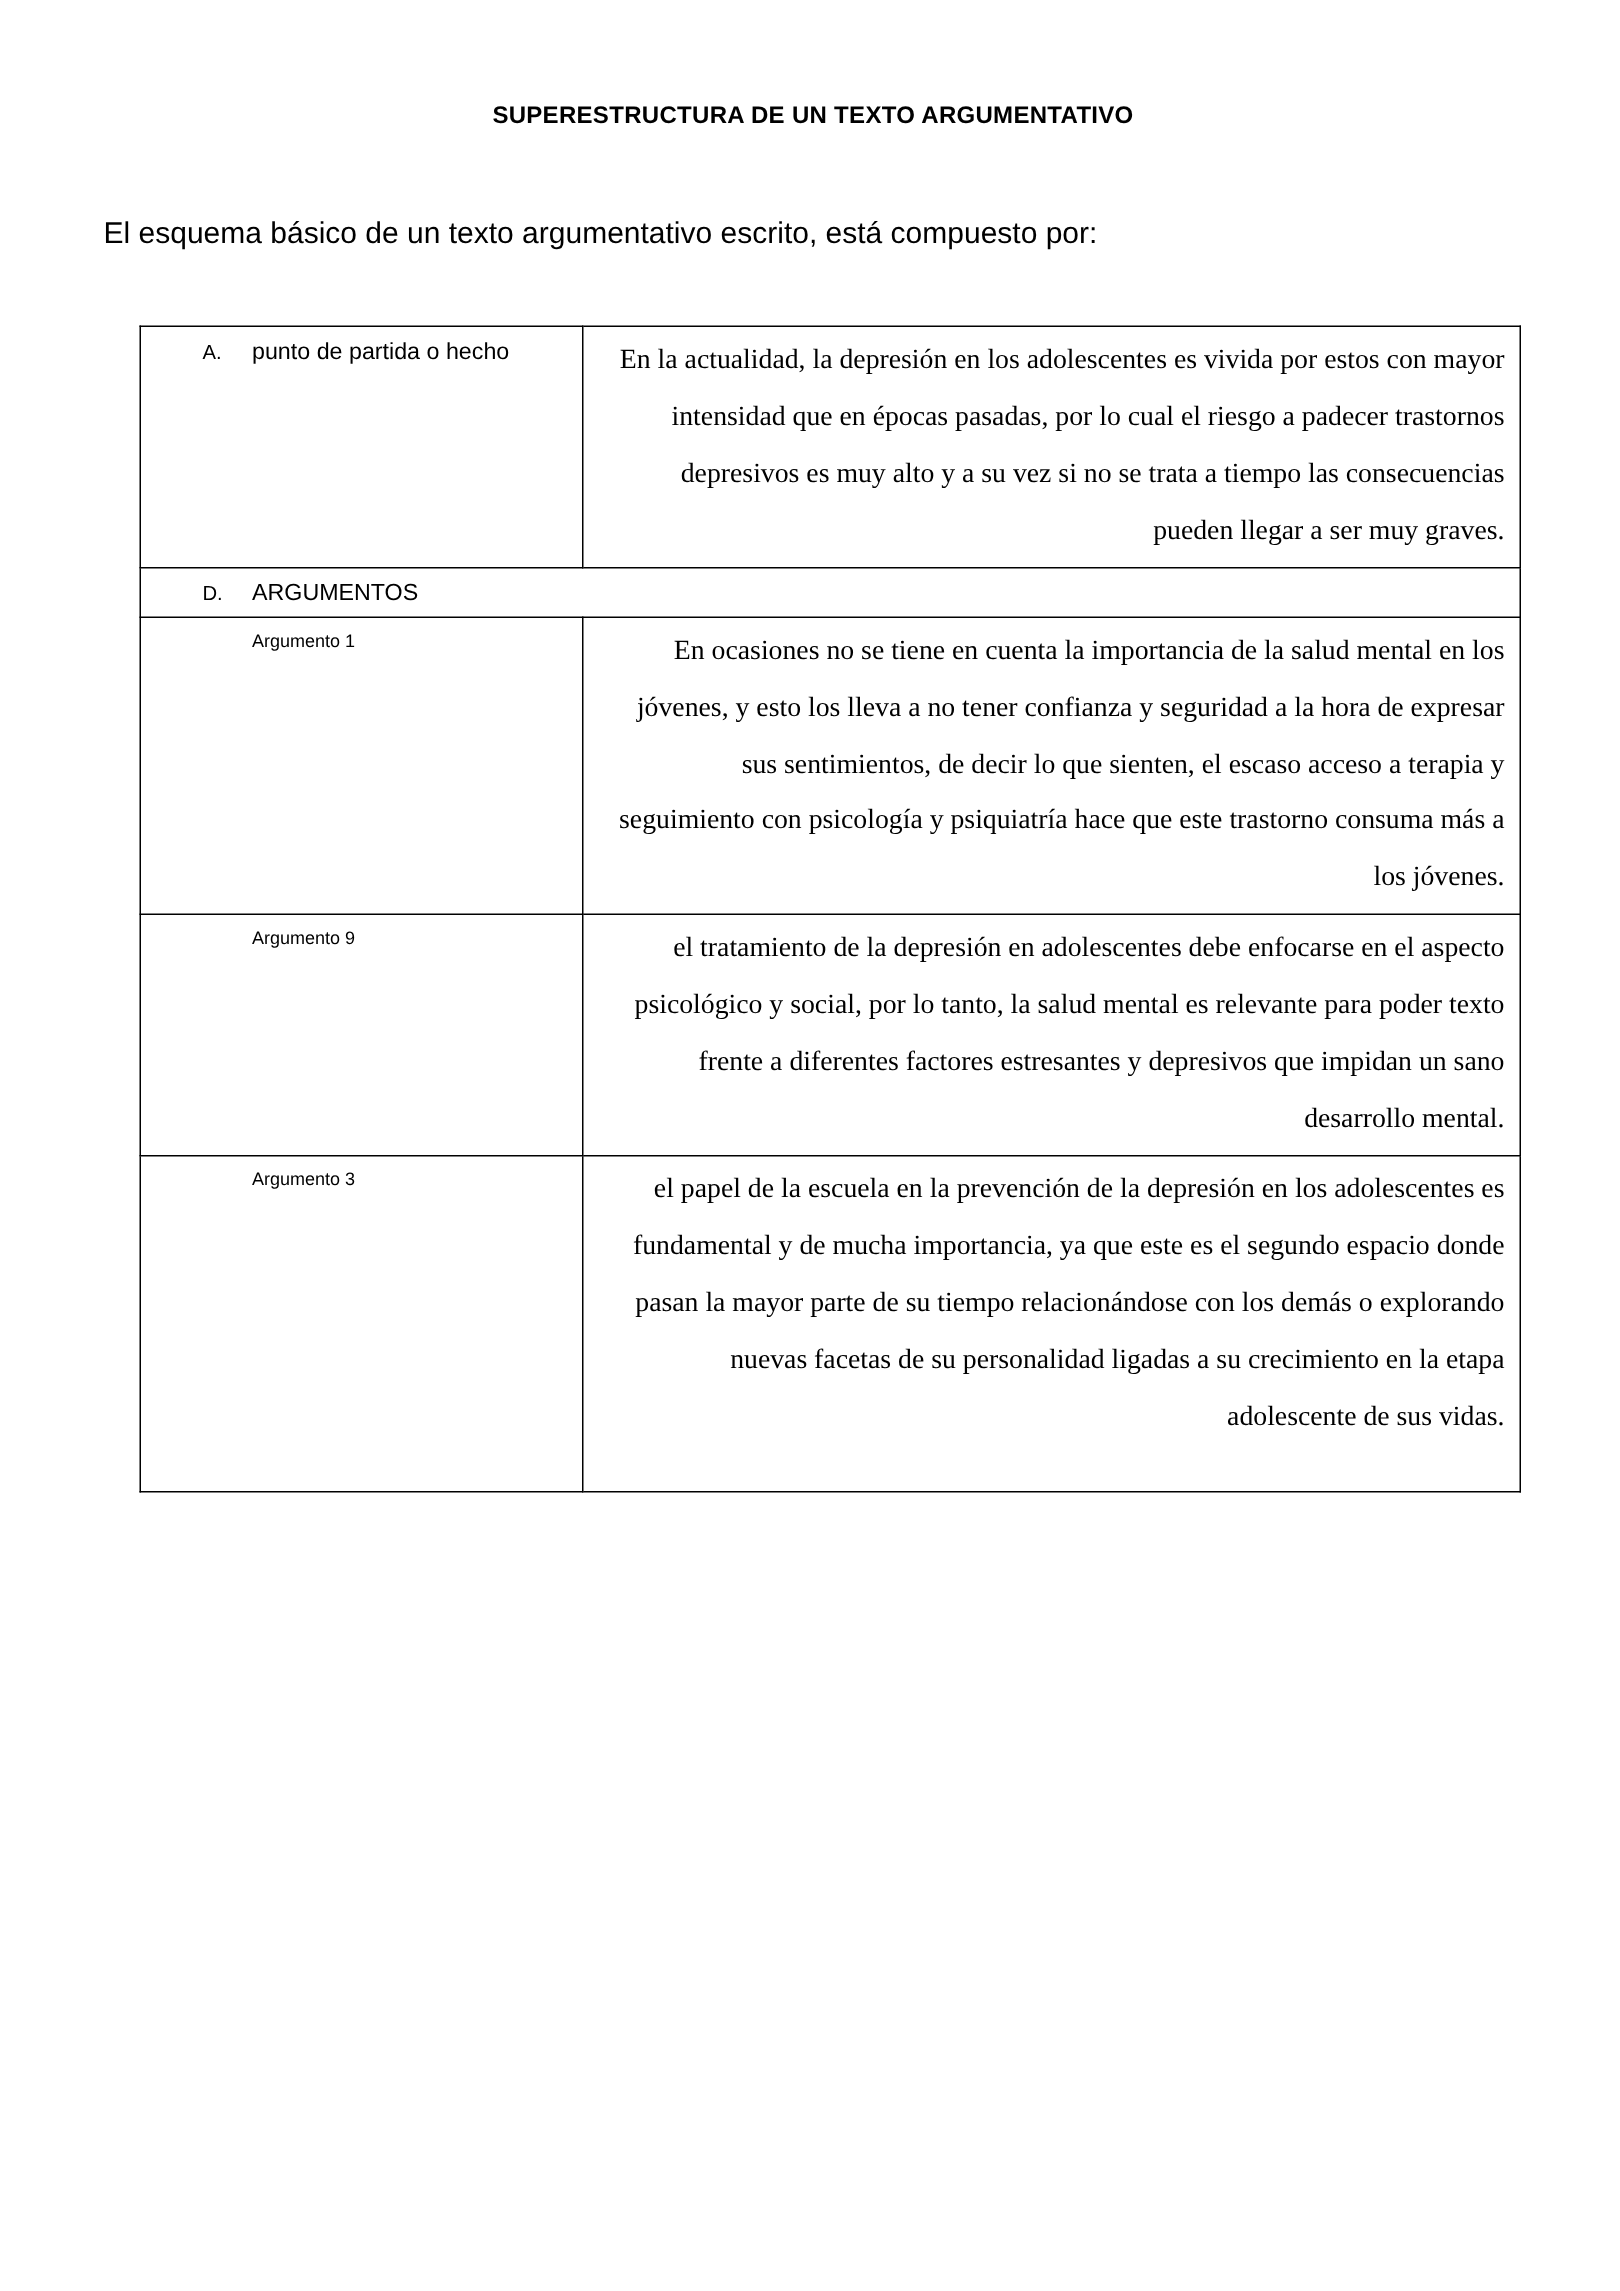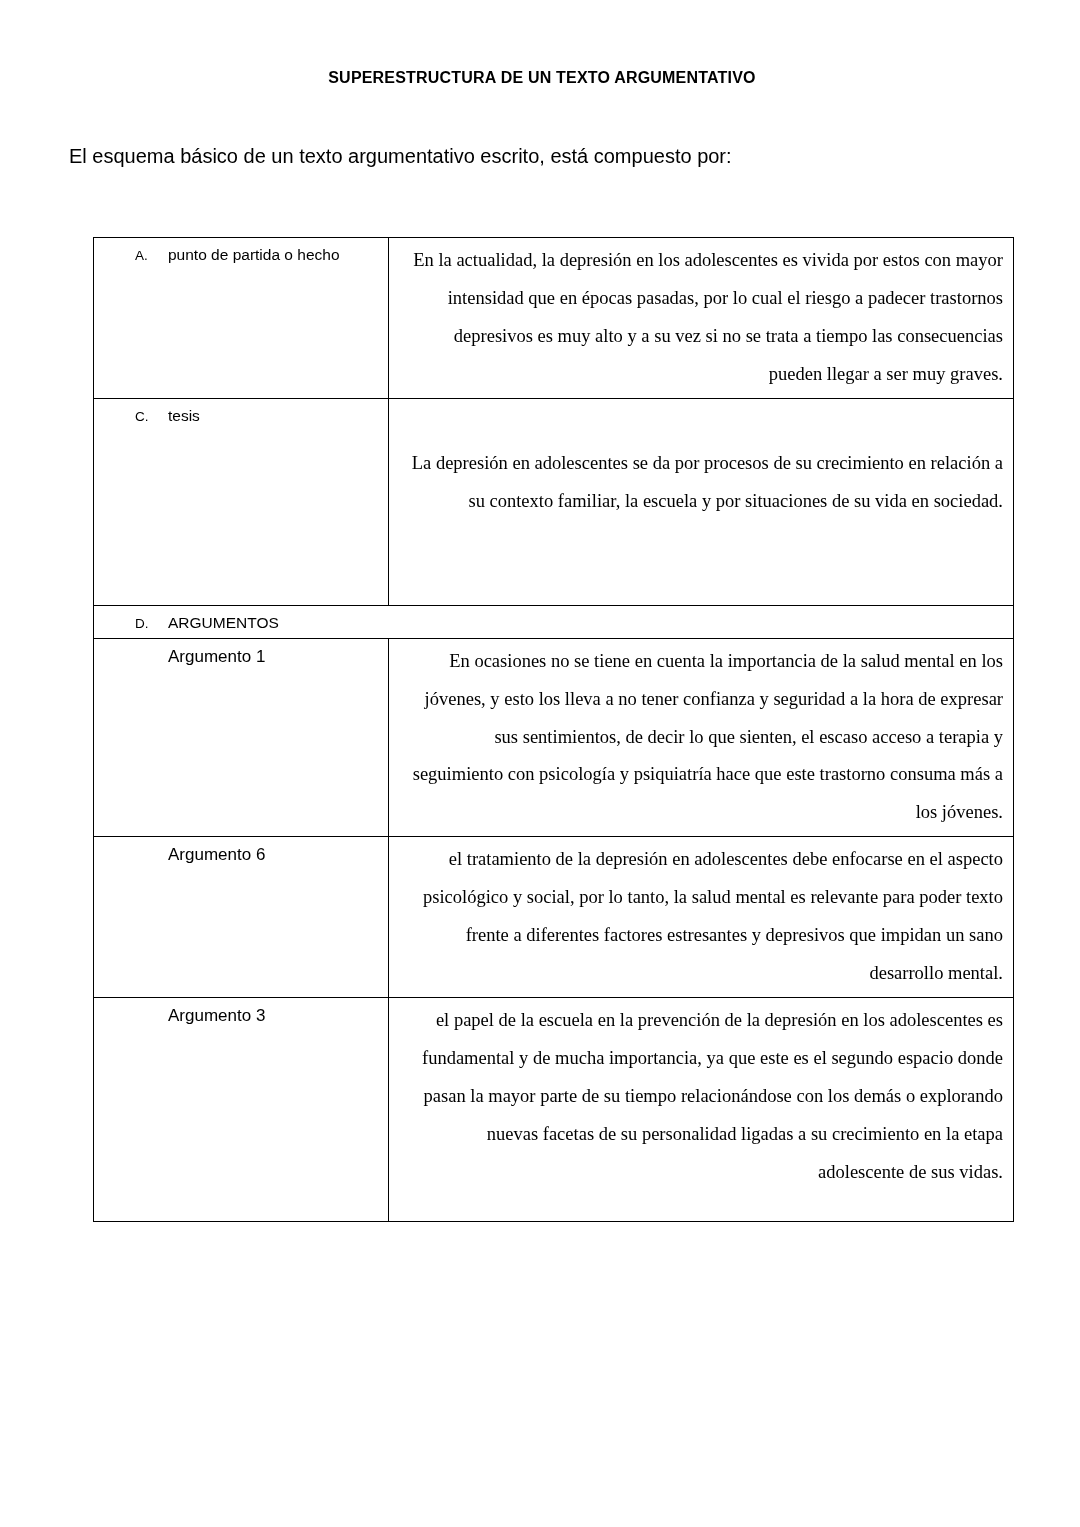--- a/index.html
+++ b/index.html
@@ -27,21 +27,21 @@
   }
   .intro {
     margin: 56px 0 0 65px;
     font-size: 20px;
     font-family: "Liberation Sans", sans-serif;
   }
   table.structure {
     border-collapse: collapse;
     table-layout: fixed;
     width: 920px;
-    margin: 68px 0 0 90px;
+    margin: 48px 0 0 90px;
   }
   table.structure td {
     border: 1px solid #000000;
     vertical-align: top;
     overflow: hidden;
   }
   col.c-label { width: 295px; }
   col.c-content { width: 625px; }
 
   tr.row-a   { height: 151px; }
@@ -58,21 +58,21 @@
     font-family: "Liberation Sans", sans-serif;
     background: #ffffff;
   }
   .label-cell .letter {
     display: inline-block;
     width: 33px;
     font-size: 13.5px;
   }
   .arg-label-cell {
     padding: 8px 6px 6px 73px;
-    font-size: 17px;
+    font-size: 12px;
     font-family: "Liberation Sans", sans-serif;
   }
   .content-cell {
     font-family: "Liberation Serif", serif;
     font-size: 18.5px;
     line-height: 2.05;
     padding: 4px 10px 4px 11px;
     text-align: right;
   }
   .content-offset {
@@ -96,43 +96,37 @@
 
     <tbody>
         <tr class="row-a">
       <td class="label-cell">
         <span class="letter">A.</span><span>punto de partida o hecho</span>
       </td>
       <td class="content-cell">En la actualidad, la depresión en los adolescentes es vivida por estos con mayor intensidad que en épocas pasadas, por lo cual el riesgo a padecer trastornos depresivos es muy alto y a su vez si no se trata a tiempo las consecuencias pueden llegar a ser muy graves.</td>
     </tr>
 
 
-    <tr class="row-c">
-      <td class="label-cell">
-        <span class="letter">C.</span><span>tesis</span>
-      </td>
-      <td class="content-cell content-offset">La depresión en adolescentes se da por procesos de su crecimiento en relación a su contexto familiar, la escuela y por situaciones de su vida en sociedad.</td>
-    </tr>
 
     <tr class="row-d">
       <td class="label-cell" colspan="2">
         <span class="letter">D.</span><span>ARGUMENTOS</span>
       </td>
     </tr>
 
     <tr class="row-arg1">
       <td class="arg-label-cell">
         <span>Argumento 1</span>
       </td>
       <td class="content-cell">En ocasiones no se tiene en cuenta la importancia de la salud mental en los jóvenes, y esto los lleva a no tener confianza y seguridad a la hora de expresar sus sentimientos, de decir lo que sienten, el escaso acceso a terapia y seguimiento con psicología y psiquiatría hace que este trastorno consuma más a los jóvenes.</td>
     </tr>
 
     <tr class="row-arg2">
       <td class="arg-label-cell">
-        <span>Argumento 6</span>
+        <span>Argumento 9</span>
       </td>
       <td class="content-cell">el tratamiento de la depresión en adolescentes debe enfocarse en el aspecto psicológico y social, por lo tanto, la salud mental es relevante para poder texto frente a diferentes factores estresantes y depresivos que impidan un sano desarrollo mental.</td>
     </tr>
 
     <tr class="row-arg3">
       <td class="arg-label-cell">
         <span>Argumento 3</span>
       </td>
       <td class="content-cell">el papel de la escuela en la prevención de la depresión en los adolescentes es fundamental y de mucha importancia, ya que este es el segundo espacio donde pasan la mayor parte de su tiempo relacionándose con los demás o explorando nuevas facetas de su personalidad ligadas a su crecimiento en la etapa adolescente de sus vidas.</td>
     </tr>

